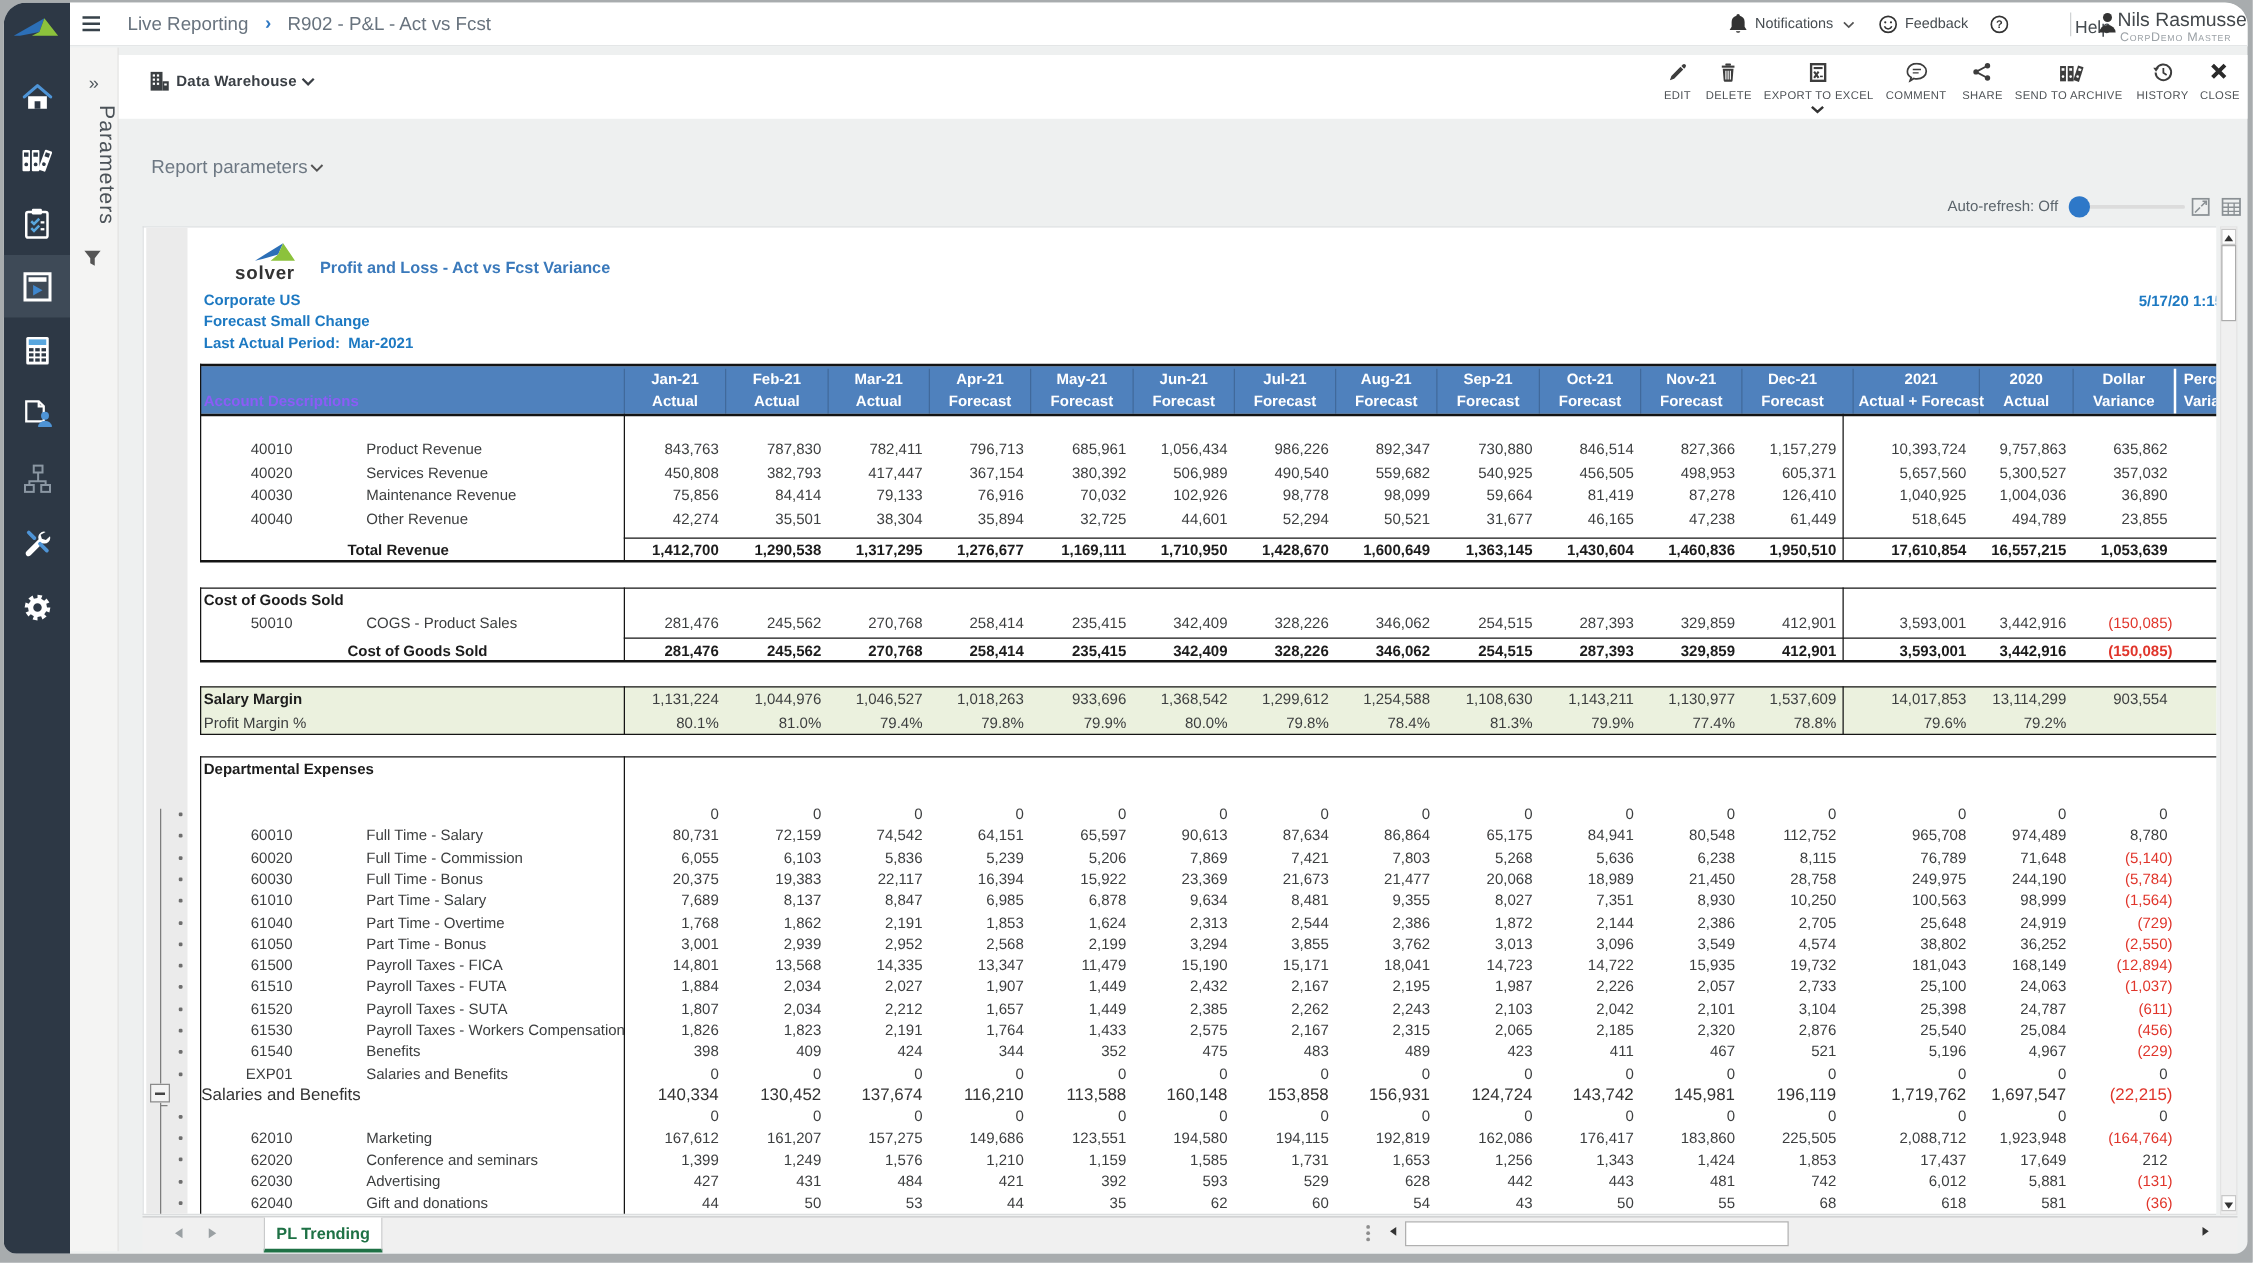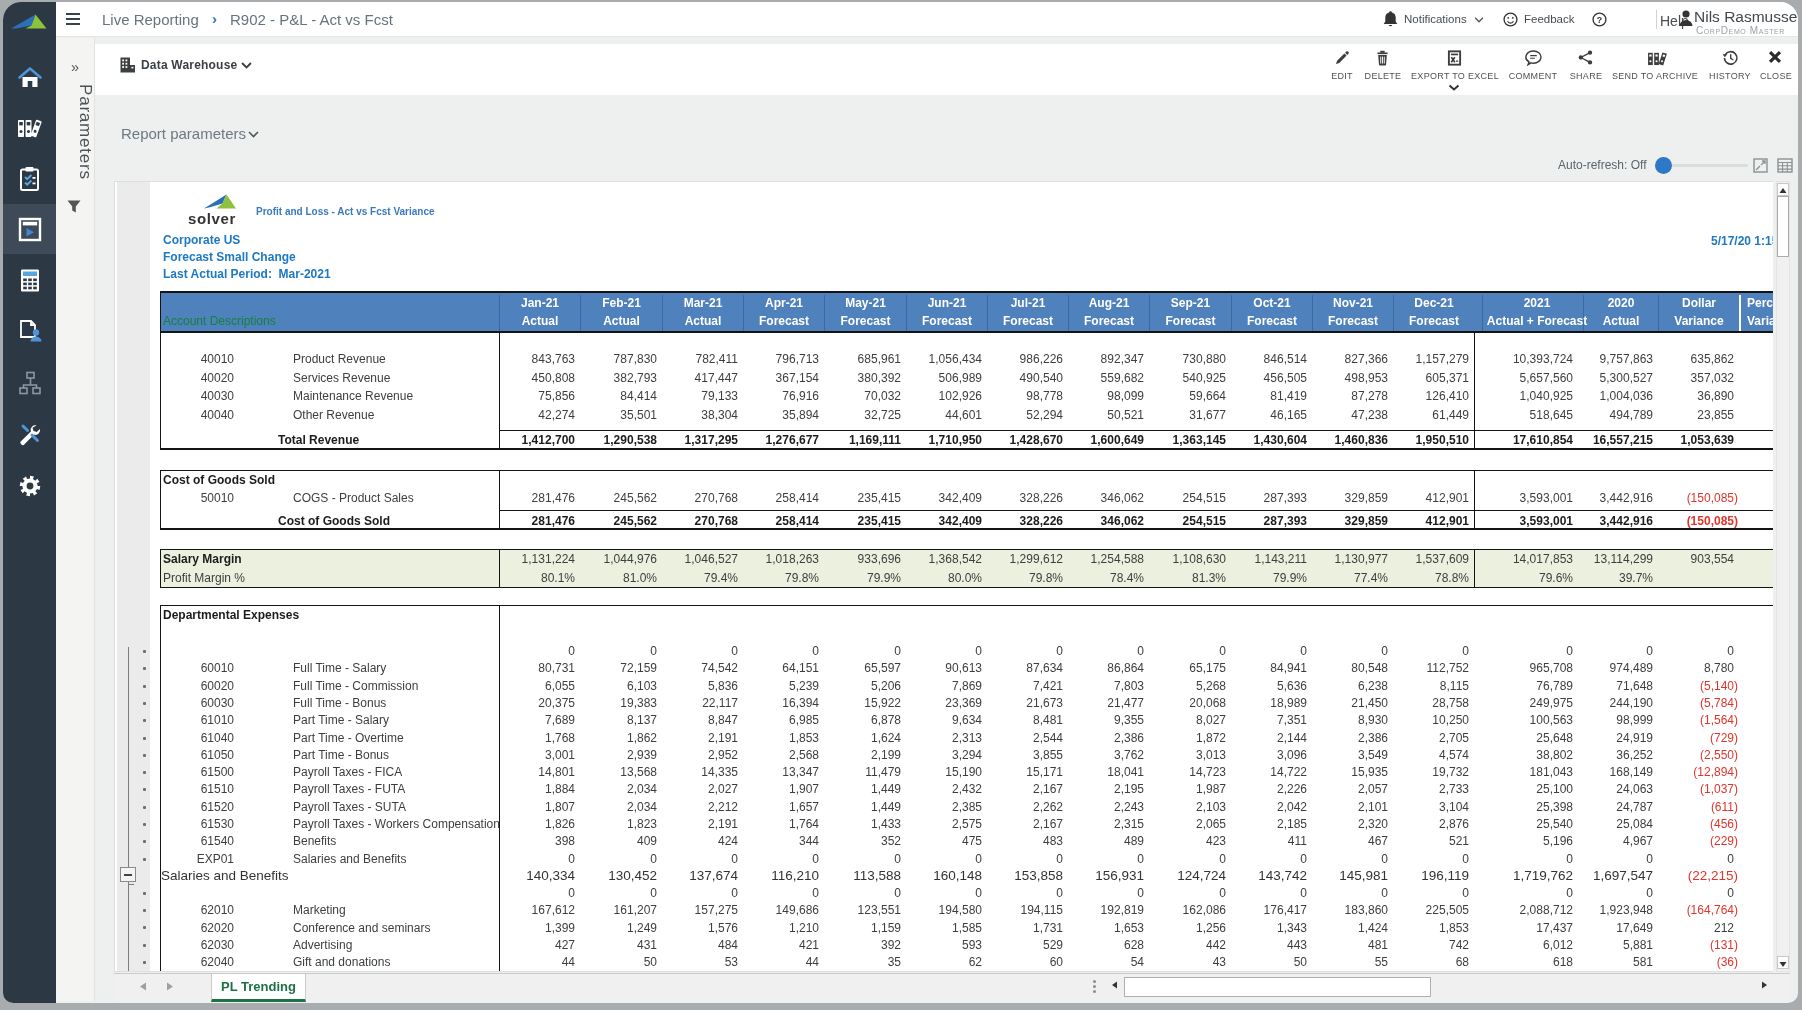--- a/index.html
+++ b/index.html
@@ -48,21 +48,21 @@
 .m11{left:1311px;width:81px}
 .m12{left:1392px;width:81px}
 .k13{left:1473px;width:109px;padding-right:10px}
 .k14{left:1582px;width:75px}
 .k15{left:1657px;width:81px}
 
 #theadbg{position:absolute;left:159px;top:292px;width:1660px;height:38px;background:#4f81bd}
 #thead{position:absolute;left:0;top:292px;width:1802px;height:38px}
 .hc{position:absolute;top:2px;height:36px;text-align:center;color:#fff;font-weight:bold;font-size:12px;line-height:17.5px;border-left:1px solid rgba(0,0,0,.18)}
 .hc.hlast{border-left:2px solid #fff}
-#adesc{position:absolute;left:162px;top:312.5px;font-size:12px;font-weight:normal;color:#15803d}
+#adesc{position:absolute;left:162px;top:312.5px;font-size:12px;font-weight:bold;color:#8b5cf6}
 
 .hl{position:absolute;background:#141414;height:1px}
 .hl2{position:absolute;background:#141414;height:2px}
 .vl{position:absolute;background:#141414;width:1px}
 
 #vsb{position:absolute;left:1776px;top:181px;width:14px;height:791px;background:#f0f0f0;border:1px solid #e3e3e3}
 .sbtn{position:absolute;left:1777px;width:12px;height:13px;background:#fdfdfd;border:1px solid #c8c8c8;text-align:center;line-height:0}
 #vthumb{position:absolute;left:1777px;top:196px;width:12px;height:61px;background:#fff;border:1px solid #ababab}
 #tabrow{position:absolute;left:114px;top:973px;width:1676px;height:29px;background:#f0f0f0;border-top:1px solid #c9cacb}
 #tab{position:absolute;left:211px;top:974px;width:95px;height:28px;background:#fff;border-left:1px solid #c9cacb;border-right:1px solid #c9cacb;border-bottom:3px solid #1e7145;color:#1e7145;font-weight:bold;font-size:13px;text-align:center;line-height:26px}
@@ -323,21 +323,21 @@
 <div class="odot" style="top:943.7px"></div>
 <div class="odot" style="top:961.0px"></div>
     <div class="abs" style="left:119px;top:866px;width:16px;height:15px;background:#f3f3f3;border:1px solid #8a8a8a"></div>
     <div class="abs" style="left:123px;top:872.5px;width:8px;height:2px;background:#444"></div>
 
     <svg class="abs" style="left:203px;top:193px" width="33" height="17" viewBox="0 0 33 17">
       <polygon points="0,14.5 22.5,0.5 18.5,9.5 6,13.2" fill="#2c6fb7"></polygon>
       <polygon points="22.5,0.5 32,14.5 12.5,14.5 18.5,9.5" fill="#8cc23c"></polygon>
     </svg>
     <div class="abs" style="left:184px;top:209px;width:54px;text-align:center;font-size:15px;font-weight:bold;color:#333;letter-spacing:.6px">solver</div>
-    <div class="abs" style="left:255px;top:205px;font-size:10px;font-weight:bold;color:#3a79bb">Profit and Loss - Act vs Fcst Variance</div>
+    <div class="abs" style="left:255px;top:205px;font-size:13px;font-weight:bold;color:#3a79bb">Profit and Loss - Act vs Fcst Variance</div>
     <div class="abs bluetxt" style="left:162px;top:232px;font-size:12px">Corporate US</div>
     <div class="abs bluetxt" style="left:162px;top:249px;font-size:12px">Forecast Small Change</div>
     <div class="abs bluetxt" style="left:162px;top:266px;font-size:12px">Last Actual Period:&nbsp;&nbsp;Mar-2021</div>
     <div class="abs bluetxt" style="left:1710px;top:233px;width:70px;overflow:hidden;font-size:12px;white-space:nowrap">5/17/20 1:15 PM</div>
 
     <div id="theadbg"></div>
     <div id="thead">
             <div class="hc" style="left:498px;width:81px">Jan-21<br>Actual</div>
 <div class="hc" style="left:579px;width:82px">Feb-21<br>Actual</div>
 <div class="hc" style="left:661px;width:81px">Mar-21<br>Actual</div>
@@ -542,21 +542,21 @@
             <span class="n m4">79.8%</span>
             <span class="n m5">79.9%</span>
             <span class="n m6">80.0%</span>
             <span class="n m7">79.8%</span>
             <span class="n m8">78.4%</span>
             <span class="n m9">81.3%</span>
             <span class="n m10">79.9%</span>
             <span class="n m11">77.4%</span>
             <span class="n m12">78.8%</span>
             <span class="n k13">79.6%</span>
-            <span class="n k14">39.7%</span>
+            <span class="n k14">79.2%</span>
           </div>
 <div class="r" style="top:605px">
             <span class="sec">Departmental Expenses</span>
           </div>
 <div class="r" style="top:641px">
             <span class="n m1">0</span>
             <span class="n m2">0</span>
             <span class="n m3">0</span>
             <span class="n m4">0</span>
             <span class="n m5">0</span>

